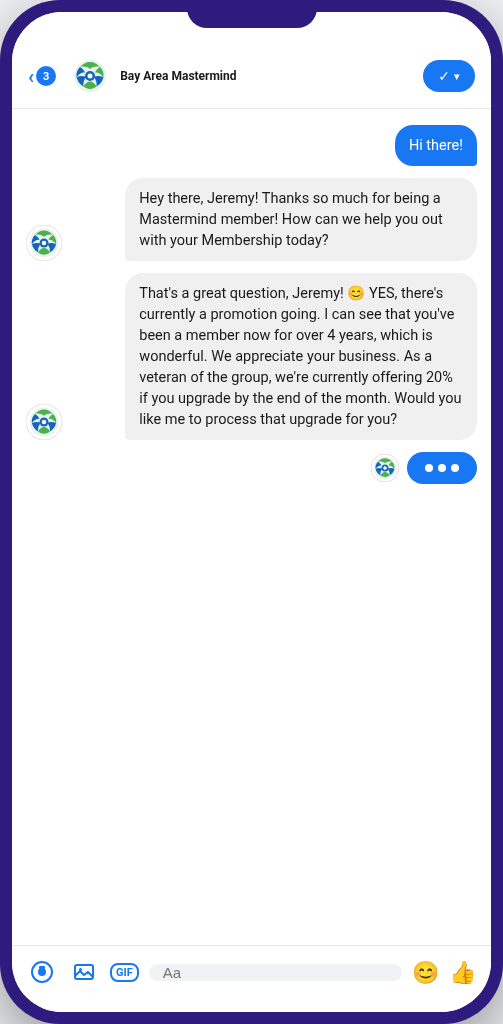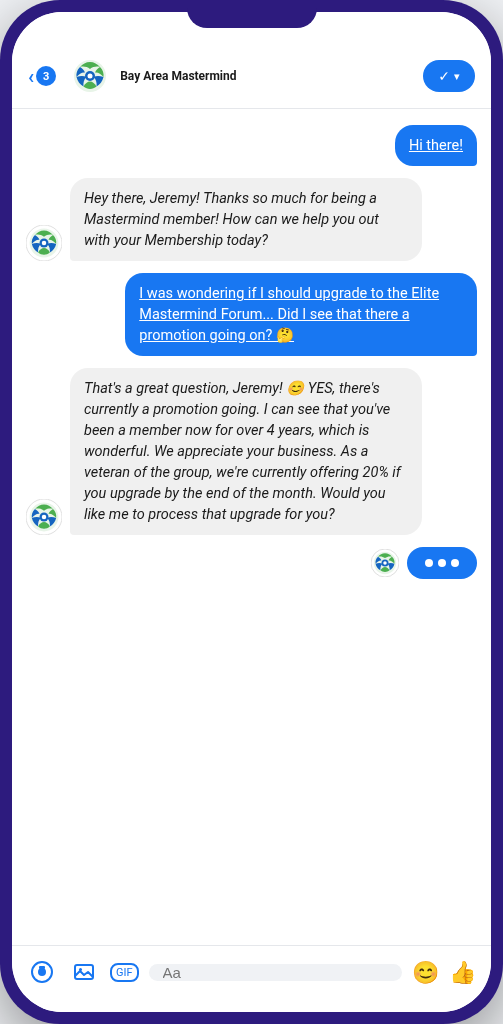--- a/index.html
+++ b/index.html
@@ -128,43 +128,41 @@
       display: flex;
       align-items: flex-end;
       gap: 8px;
     }
 
     .msg-row.sent {
       justify-content: flex-end;
     }
 
     .msg-row.received {
-      justify-content: flex-start;
-      font-style: italic;
+      justify-content: space-between;
     }
 
     .msg-avatar {
       width: 36px;
       height: 36px;
       flex-shrink: 0;
     }
 
     .bubble {
       max-width: 78%;
       padding: 10px 14px;
       border-radius: 18px;
       font-size: 14.5px;
       line-height: 1.45;
     }
 
     .bubble.sent {
       background: #1877f2;
       color: white;
       border-bottom-right-radius: 4px;
-      text-decoration: underline;
     }
 
     .bubble.received {
       background: #f0f0f0;
       color: #1a1a1a;
       border-bottom-left-radius: 4px;
     }
 
     
     .typing-row {
@@ -214,21 +212,21 @@
       color: #1877f2;
       font-size: 20px;
       flex-shrink: 0;
     }
 
     .gif-btn {
       border: 2px solid #1877f2;
       border-radius: 8px;
       padding: 1px 4px;
       font-size: 11px;
-      font-weight: 400;
+      font-weight: 700;
       color: #1877f2;
       flex-shrink: 0;
     }
 
     .text-input {
       flex: 1;
       background: #f0f2f5;
       border: none;
       border-radius: 20px;
       padding: 0 14px;
@@ -307,23 +305,20 @@
             <path d="M5.85 18.9 C6.75 22.95 9 25.65 12.15 27.45 C11.7 24.3 12.6 20.7 14.85 18.9 C12.6 17.55 9 17.55 5.85 18.9Z" fill="#1565c0"></path>
             <path d="M30.15 18.9 C27 17.55 23.4 17.55 21.15 18.9 C23.4 20.7 24.3 24.3 23.85 27.45 C27 25.65 29.25 22.95 30.15 18.9Z" fill="#1565c0"></path>
             <path d="M12.15 27.45 C13.95 28.8 15.75 29.7 18 29.7 C20.25 29.7 22.05 28.8 23.85 27.45 C22.5 24.75 20.25 23.04 18 23.04 C15.75 23.04 13.5 24.75 12.15 27.45Z" fill="#4caf50"></path>
             <circle cx="18" cy="18" r="4.5" fill="#1565c0"></circle>
             <circle cx="18" cy="18" r="2.25" fill="white"></circle>
           </svg>
         </div>
         <div class="bubble received">Hey there, Jeremy! Thanks so much for being a Mastermind member! How can we help you out with your Membership today?</div>
       </div>
 
-      <div class="msg-row sent">
-        <div class="bubble sent">I was wondering if I should upgrade to the Elite Mastermind Forum... Did I see that there a promotion going on? 🤔</div>
-      </div>
 
       <div class="msg-row received">
         <div class="msg-avatar">
           <svg viewBox="0 0 36 36" xmlns="http://www.w3.org/2000/svg">
             <circle cx="18" cy="18" r="18" fill="white" stroke="#e0e0e0" stroke-width="1"></circle>
             <path d="M18 3.6 C10.04 3.6 3.6 10.04 3.6 18 C3.6 25.96 10.04 32.4 18 32.4 C25.96 32.4 32.4 25.96 32.4 18 C32.4 10.04 25.96 3.6 18 3.6Z" fill="#e8f4e8"></path>
             <path d="M18 5.4 C14.4 5.4 11.25 7.2 9 10 C11.7 9.09 15.3 9.54 18 11.7 C20.7 9.54 24.3 9.09 27 10 C24.75 7.2 21.6 5.4 18 5.4Z" fill="#4caf50"></path>
             <path d="M9 10 C6.3 12.6 5.4 15.75 5.85 18.9 C8.1 16.2 10.8 14.4 13.5 14.85 C12.6 12.6 10.8 11.07 9 10Z" fill="#1565c0"></path>
             <path d="M27 10 C25.2 11.07 23.4 12.6 22.5 14.85 C25.2 14.4 27.9 16.2 30.15 18.9 C30.6 15.75 29.7 12.6 27 10Z" fill="#4caf50"></path>
             <path d="M5.85 18.9 C6.75 22.95 9 25.65 12.15 27.45 C11.7 24.3 12.6 20.7 14.85 18.9 C12.6 17.55 9 17.55 5.85 18.9Z" fill="#1565c0"></path>

